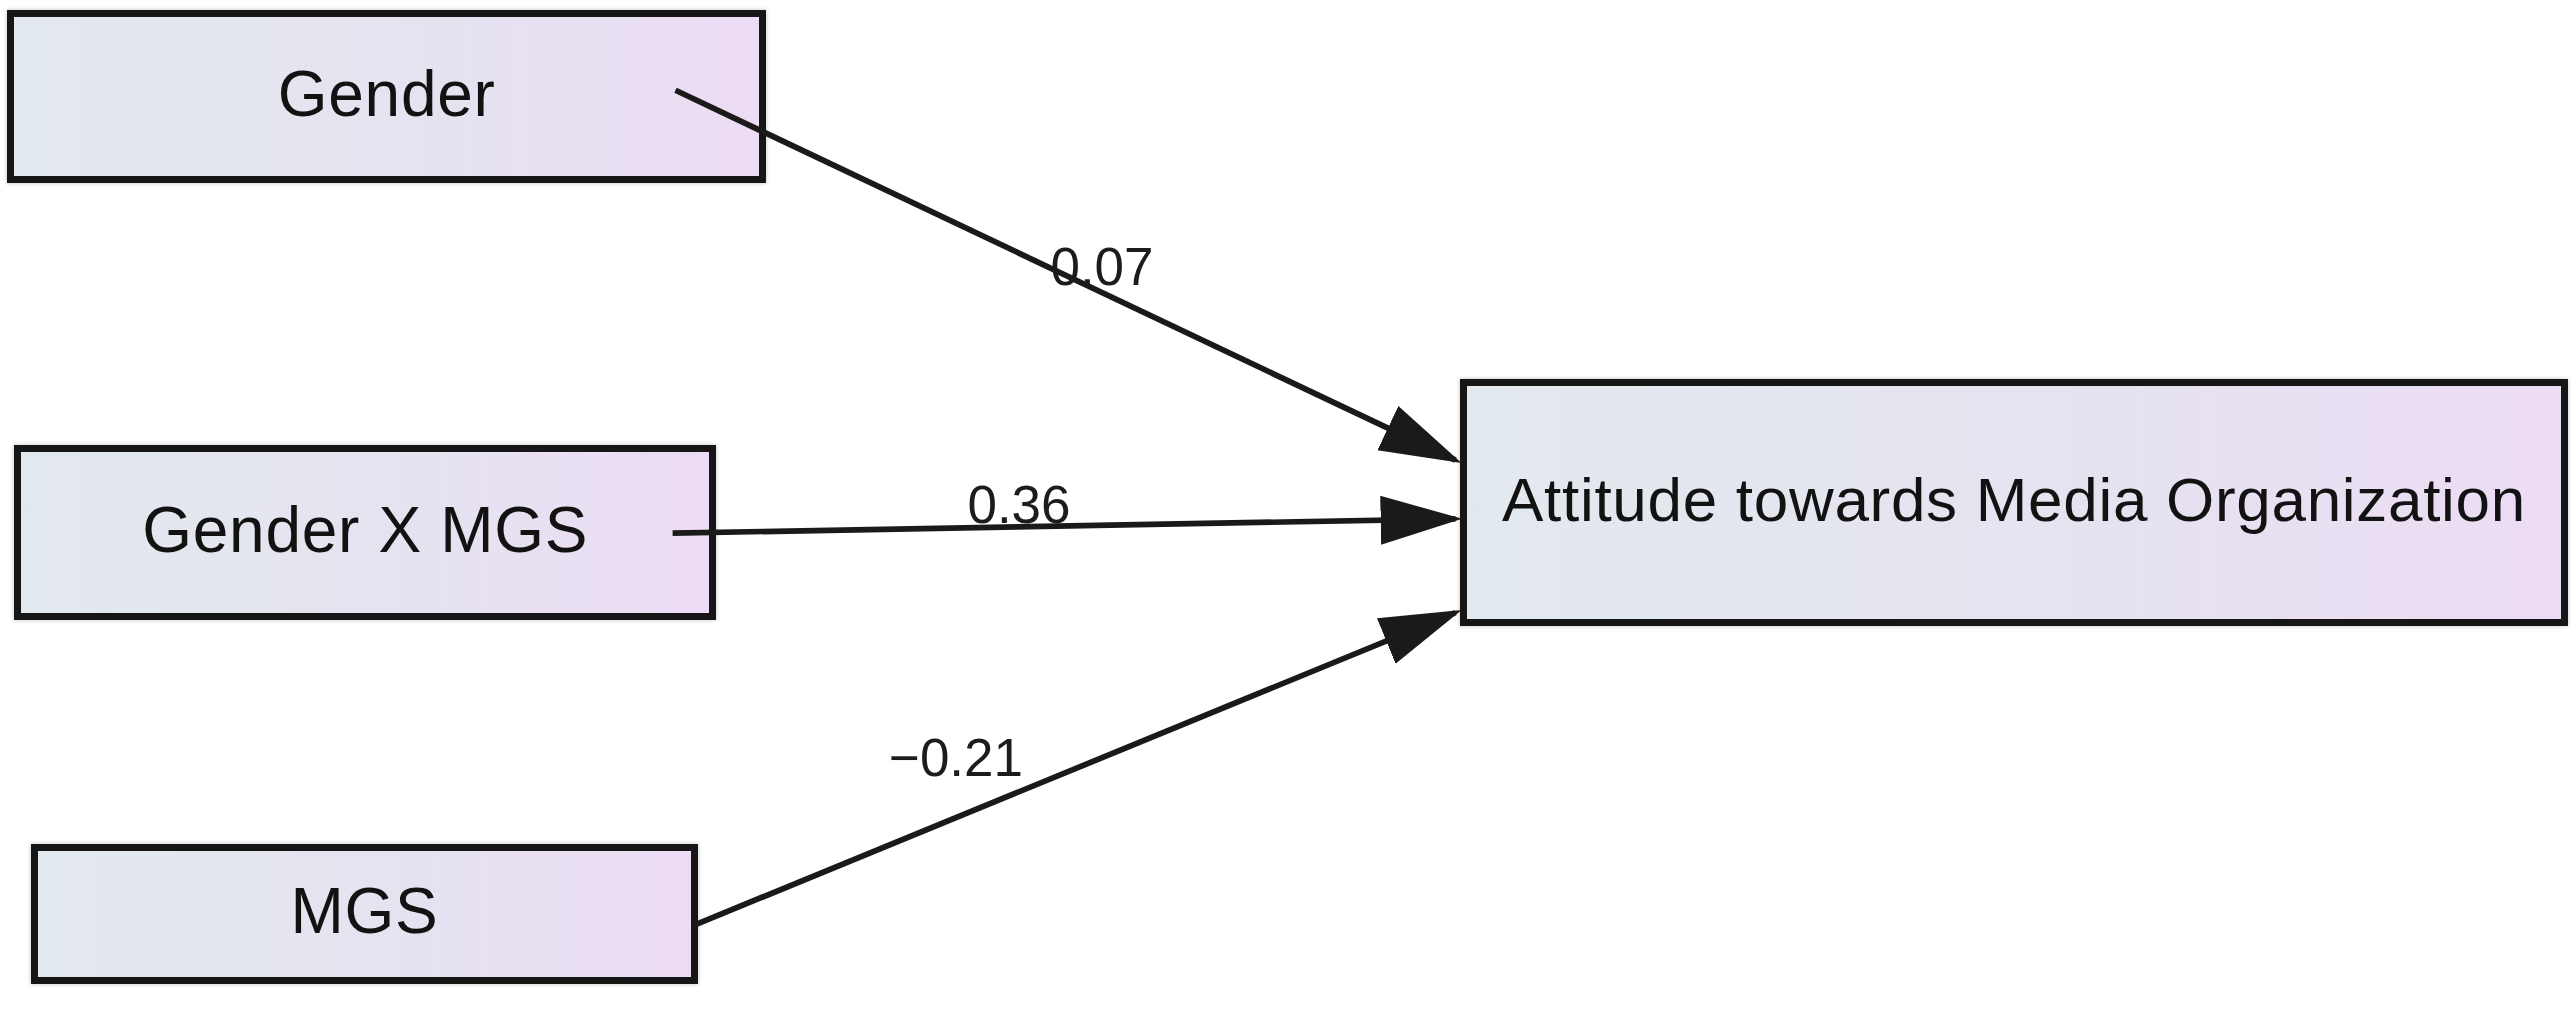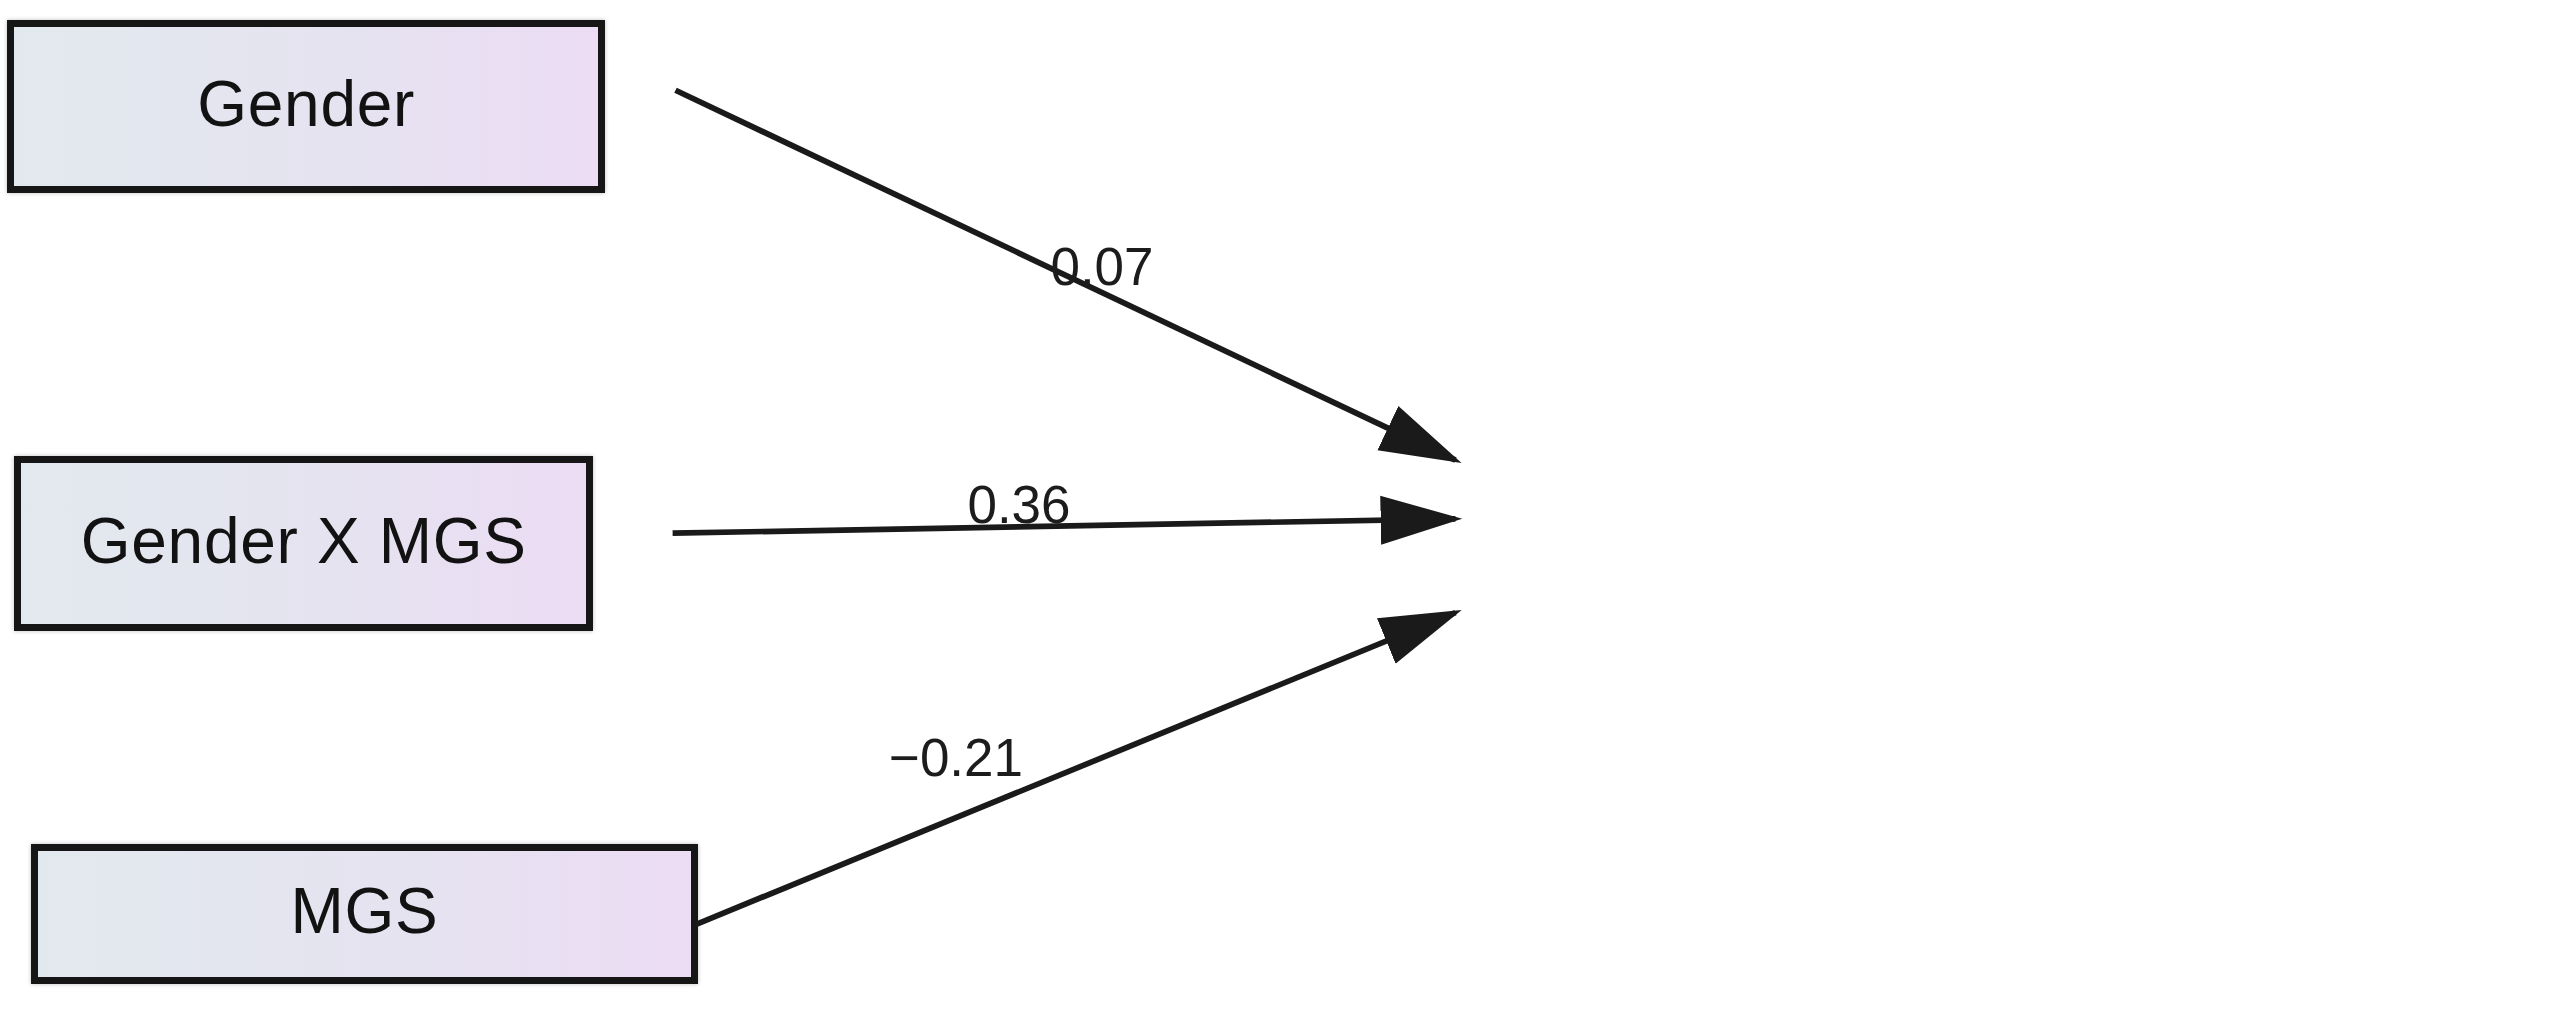--- a/index.html
+++ b/index.html
@@ -22,22 +22,22 @@
     box-shadow: 0 0 4.3px rgba(0,0,0,0.25);
   }
   .node-label {
     color: #121212;
     font-size: 64px;
     line-height: 1;
     white-space: nowrap;
     letter-spacing: 0.7px;
     padding-bottom: 5.7px;
   }
-  #box-gender       { left: 7.2px;   top: 20px;   width: 598px;  height: 173px; }
-  #box-gender-x-mgs { left: 14.3px;   top: 456px;  width: 579px;  height: 175px; }
+  #box-gender       { left: 7.2px;   top: 10px;   width: 759px;  height: 173px; }
+  #box-gender-x-mgs { left: 14.3px;   top: 445px;  width: 702px;  height: 175px; }
   #box-mgs          { left: 31px;   top: 844px; width: 667px;  height: 140px; }
   #box-attitude     { left: 1460px; top: 379px;  width: 1108px; height: 247px; }
   #box-attitude .node-label { font-size: 62px; }
 
   #arrow-layer {
     position: absolute;
     left: 0; top: 0;
     width: 2576px;
     height: 1032px;
     pointer-events: none;
@@ -64,20 +64,23 @@
   </div>
 
   <div class="node" id="box-gender-x-mgs">
     <span class="node-label">Gender X MGS</span>
   </div>
 
   <div class="node" id="box-mgs">
     <span class="node-label">MGS</span>
   </div>
 
+  <div class="node" id="box-attitude">
+    <span class="node-label">Attitude towards Media Organization</span>
+  </div>
 
   <svg id="arrow-layer" viewBox="0 0 3600 1442" xmlns="http://www.w3.org/2000/svg">
     <defs>
       <marker id="ah" viewBox="0 0 12 8" refX="11" refY="4" markerWidth="114" markerHeight="76" markerUnits="userSpaceOnUse" orient="auto">
         <path d="M0,0.4 L12,4 L0,7.6 Z" fill="#1a1a1a"></path>
       </marker>
     </defs>
     <g>
       <line x1="944" y1="126" x2="2034" y2="643" stroke="#1a1a1a" stroke-width="8" marker-end="url(#ah)"></line>
     </g>

